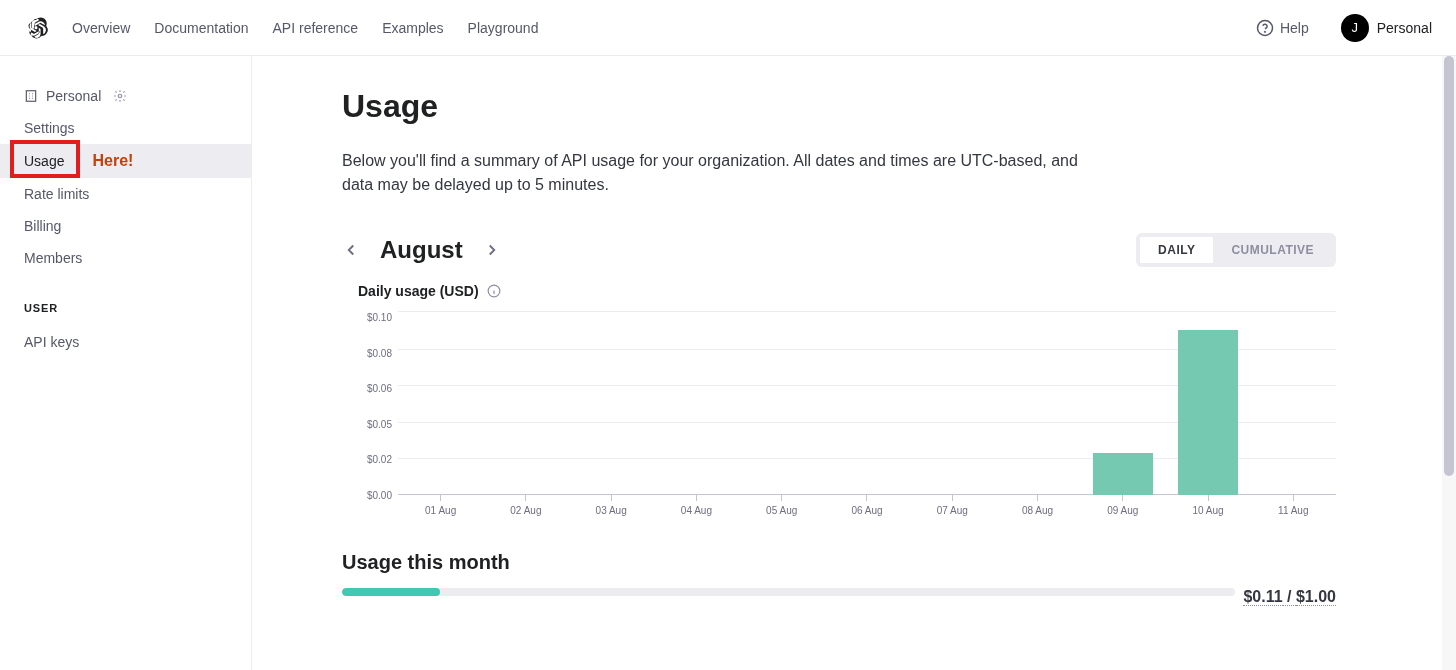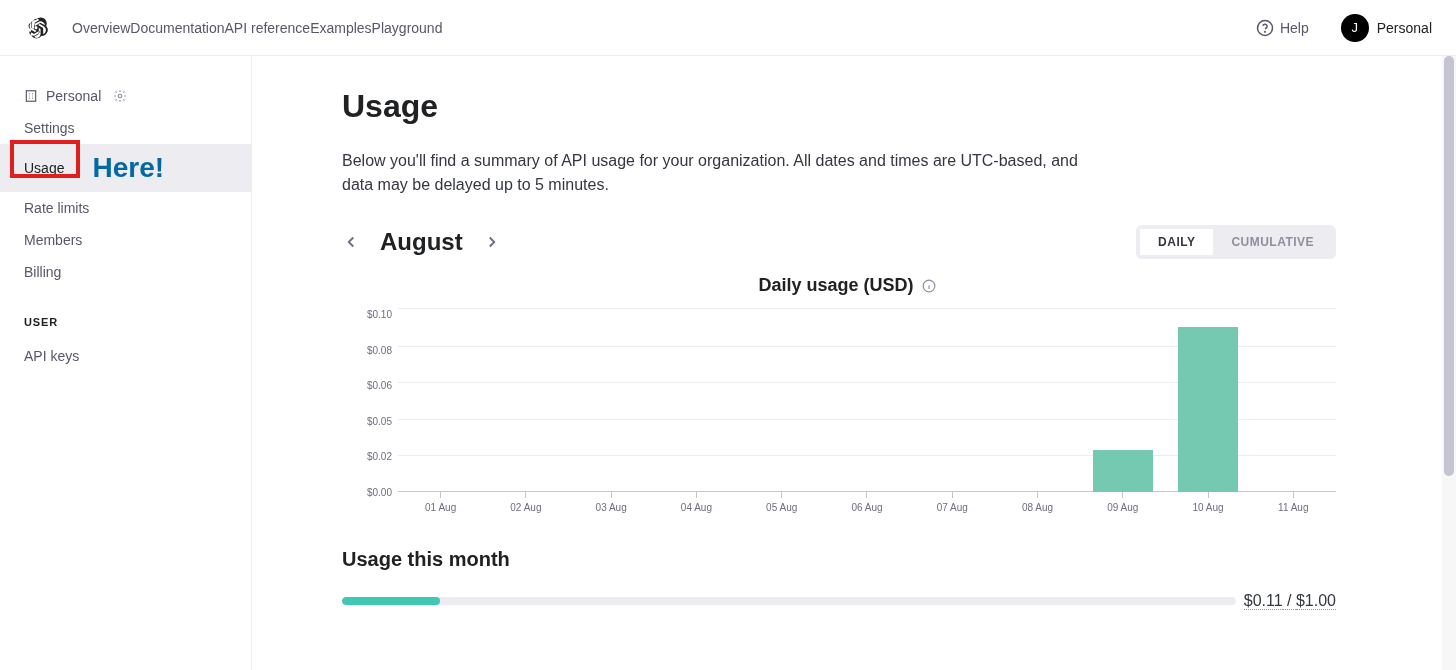--- a/index.html
+++ b/index.html
@@ -1,59 +1,59 @@
 <!DOCTYPE html>
 <html><head>
 <meta charset="utf-8">
 <style>
   * { box-sizing: border-box; margin: 0; padding: 0; }
   body { font-family: -apple-system, BlinkMacSystemFont, "Segoe UI", Helvetica, Arial, sans-serif; color: #202123; background: #fff; }
   .topbar { display: flex; align-items: center; justify-content: space-between; height: 56px; padding: 0 24px; border-bottom: 1px solid #ececf1; }
   .topbar-left { display: flex; align-items: center; gap: 24px; }
   .logo { width: 24px; height: 24px; }
-  .nav { display: flex; }
+  .nav { display: flex; gap: 24px; }
   .nav-item { font-size: 14px; color: #565869; cursor: pointer; }
   .topbar-right { display: flex; align-items: center; gap: 32px; }
   .help { display: flex; align-items: center; gap: 6px; font-size: 14px; color: #565869; cursor: pointer; }
   .avatar { width: 28px; height: 28px; border-radius: 50%; background: #000; color: #fff; display: flex; align-items: center; justify-content: center; font-size: 13px; }
   .personal-top { display: flex; align-items: center; gap: 8px; font-size: 14px; color: #202123; cursor: pointer; }
   .layout { display: flex; height: calc(670px - 56px); }
   .sidebar { width: 252px; border-right: 1px solid #ececf1; padding: 24px 0 0 0; }
   .side-heading { font-size: 11px; font-weight: 700; letter-spacing: 0.08em; color: #202123; padding: 0 24px 12px 24px; }
   .side-item { display: flex; align-items: center; gap: 8px; padding: 8px 24px; font-size: 14px; color: #565869; cursor: pointer; position: relative; }
   .side-item.active { background: #ececf1; color: #202123; }
   .highlight-box { position: absolute; left: 10px; top: -4px; width: 70px; height: 38px; border: 4px solid #e11d1d; pointer-events: none; }
-  .here-label { color: #0369a1; font-weight: 700; font-size: 28px; margin-left: 20px; }
+  .here-label { color: #c2410c; font-weight: 700; font-size: 16px; margin-left: 20px; }
   .side-section { margin-bottom: 28px; }
   .main { flex: 1; padding: 32px 120px 40px 90px; overflow-y: auto; }
   h1.page-title { font-size: 32px; font-weight: 700; margin-bottom: 24px; }
-  .desc { font-size: 16px; color: #353740; line-height: 1.5; max-width: 760px; margin-bottom: 28px; }
+  .desc { font-size: 16px; color: #353740; line-height: 1.5; max-width: 760px; margin-bottom: 36px; }
   .month-row { display: flex; align-items: center; justify-content: space-between; margin-bottom: 16px; }
   .month-nav { display: flex; align-items: center; gap: 20px; }
   .chev { width: 18px; height: 18px; cursor: pointer; color: #6e6e80; }
   .month-label { font-size: 24px; font-weight: 700; }
   .toggle { display: flex; background: #ececf1; border-radius: 6px; padding: 4px; }
   .toggle-opt { padding: 6px 18px; font-size: 12px; font-weight: 600; letter-spacing: 0.04em; color: #8e8ea0; cursor: pointer; border-radius: 0; }
   .toggle-opt.active { background: #fff; color: #353740; }
-  .chart-title { display: flex; align-items: center; gap: 8px; font-size: 18px; font-weight: 700; margin: 0 0 12px 16px; justify-content: center; }
+  .chart-title { display: flex; align-items: center; gap: 8px; font-size: 14px; font-weight: 700; margin: 0 0 12px 16px; }
   .info-icon { width: 14px; height: 14px; color: #8e8ea0; }
   .chart { position: relative; height: 210px; margin-left: 16px; margin-bottom: 16px; }
   .y-axis { position: absolute; left: 0; top: 6px; bottom: 26px; width: 40px; }
   .y-tick { position: absolute; right: 6px; font-size: 10px; color: #6e6e80; transform: translateY(-50%); }
   .plot { position: absolute; left: 40px; right: 0; top: 0; bottom: 26px; border-top: 1px solid #ececf1; }
   .grid-line { position: absolute; left: 0; right: 0; border-top: 1px solid #ececf1; }
   .bars { position: absolute; left: 0; right: 0; bottom: 0; top: 0; display: flex; }
   .bar-slot { flex: 1; position: relative; display: flex; justify-content: center; align-items: flex-end; }
   .bar-slot::after { content: ""; position: absolute; bottom: -6px; width: 1px; height: 6px; background: #c5c5d2; }
   .bar { width: 70%; background: #74c9b0; }
   .x-axis { position: absolute; left: 40px; right: 0; bottom: 0; height: 26px; display: flex; }
   .x-tick { flex: 1; text-align: center; font-size: 10px; color: #6e6e80; padding-top: 10px; }
   .baseline { position: absolute; left: 0; right: 0; bottom: 0; border-top: 1px solid #c5c5d2; }
-  h2.sub { font-size: 20px; font-weight: 700; margin: 30px 0 21px 0; }
-  .progress-row { display: flex; align-items: center; gap: 8px; }
+  h2.sub { font-size: 20px; font-weight: 700; margin: 30px 0 14px 0; }
+  .progress-row { display: flex; align-items: flex-start; gap: 8px; font-weight: bold; }
   .progress-track { flex: 1; height: 8px; background: #ececf1; border-radius: 4px; overflow: hidden; }
   .progress-fill { height: 100%; background: #41c8b2; border-radius: 4px; }
   .progress-text { font-size: 16px; color: #353740; }
   .progress-text span { border-bottom: 1px dotted #8e8ea0; }
   .scrollbar { position: fixed; right: 0; top: 56px; width: 14px; bottom: 0; background: #f7f7f8; }
   .scrollbar-thumb { position: absolute; left: 2px; right: 2px; top: 0; height: 420px; background: #c5c5d2; border-radius: 5px; }
 </style>
 </head>
 <body>
 
@@ -100,22 +100,22 @@
             <path d="M12 2v3M12 19v3M4.2 4.2l2.1 2.1M17.7 17.7l2.1 2.1M2 12h3M19 12h3M4.2 19.8l2.1-2.1M17.7 6.3l2.1-2.1"></path>
           </svg>
       </div>
       <div class="side-item">Settings</div>
       <div class="side-item active">
         <div class="highlight-box"></div>
         <span>Usage</span>
         <span class="here-label">Here!</span>
       </div>
       <div class="side-item">Rate limits</div>
+      <div class="side-item">Billing</div>
       <div class="side-item">Members</div>
-      <div class="side-item">Billing</div>
     </div>
     <div class="side-section">
       <div class="side-heading">USER</div>
       <div class="side-item">API keys</div>
     </div>
   </div>
 
   <div class="main">
     <h1 class="page-title">Usage</h1>
     <p class="desc">Below you'll find a summary of API usage for your organization. All dates and times are UTC-based, and data may be delayed up to 5 minutes.</p>

